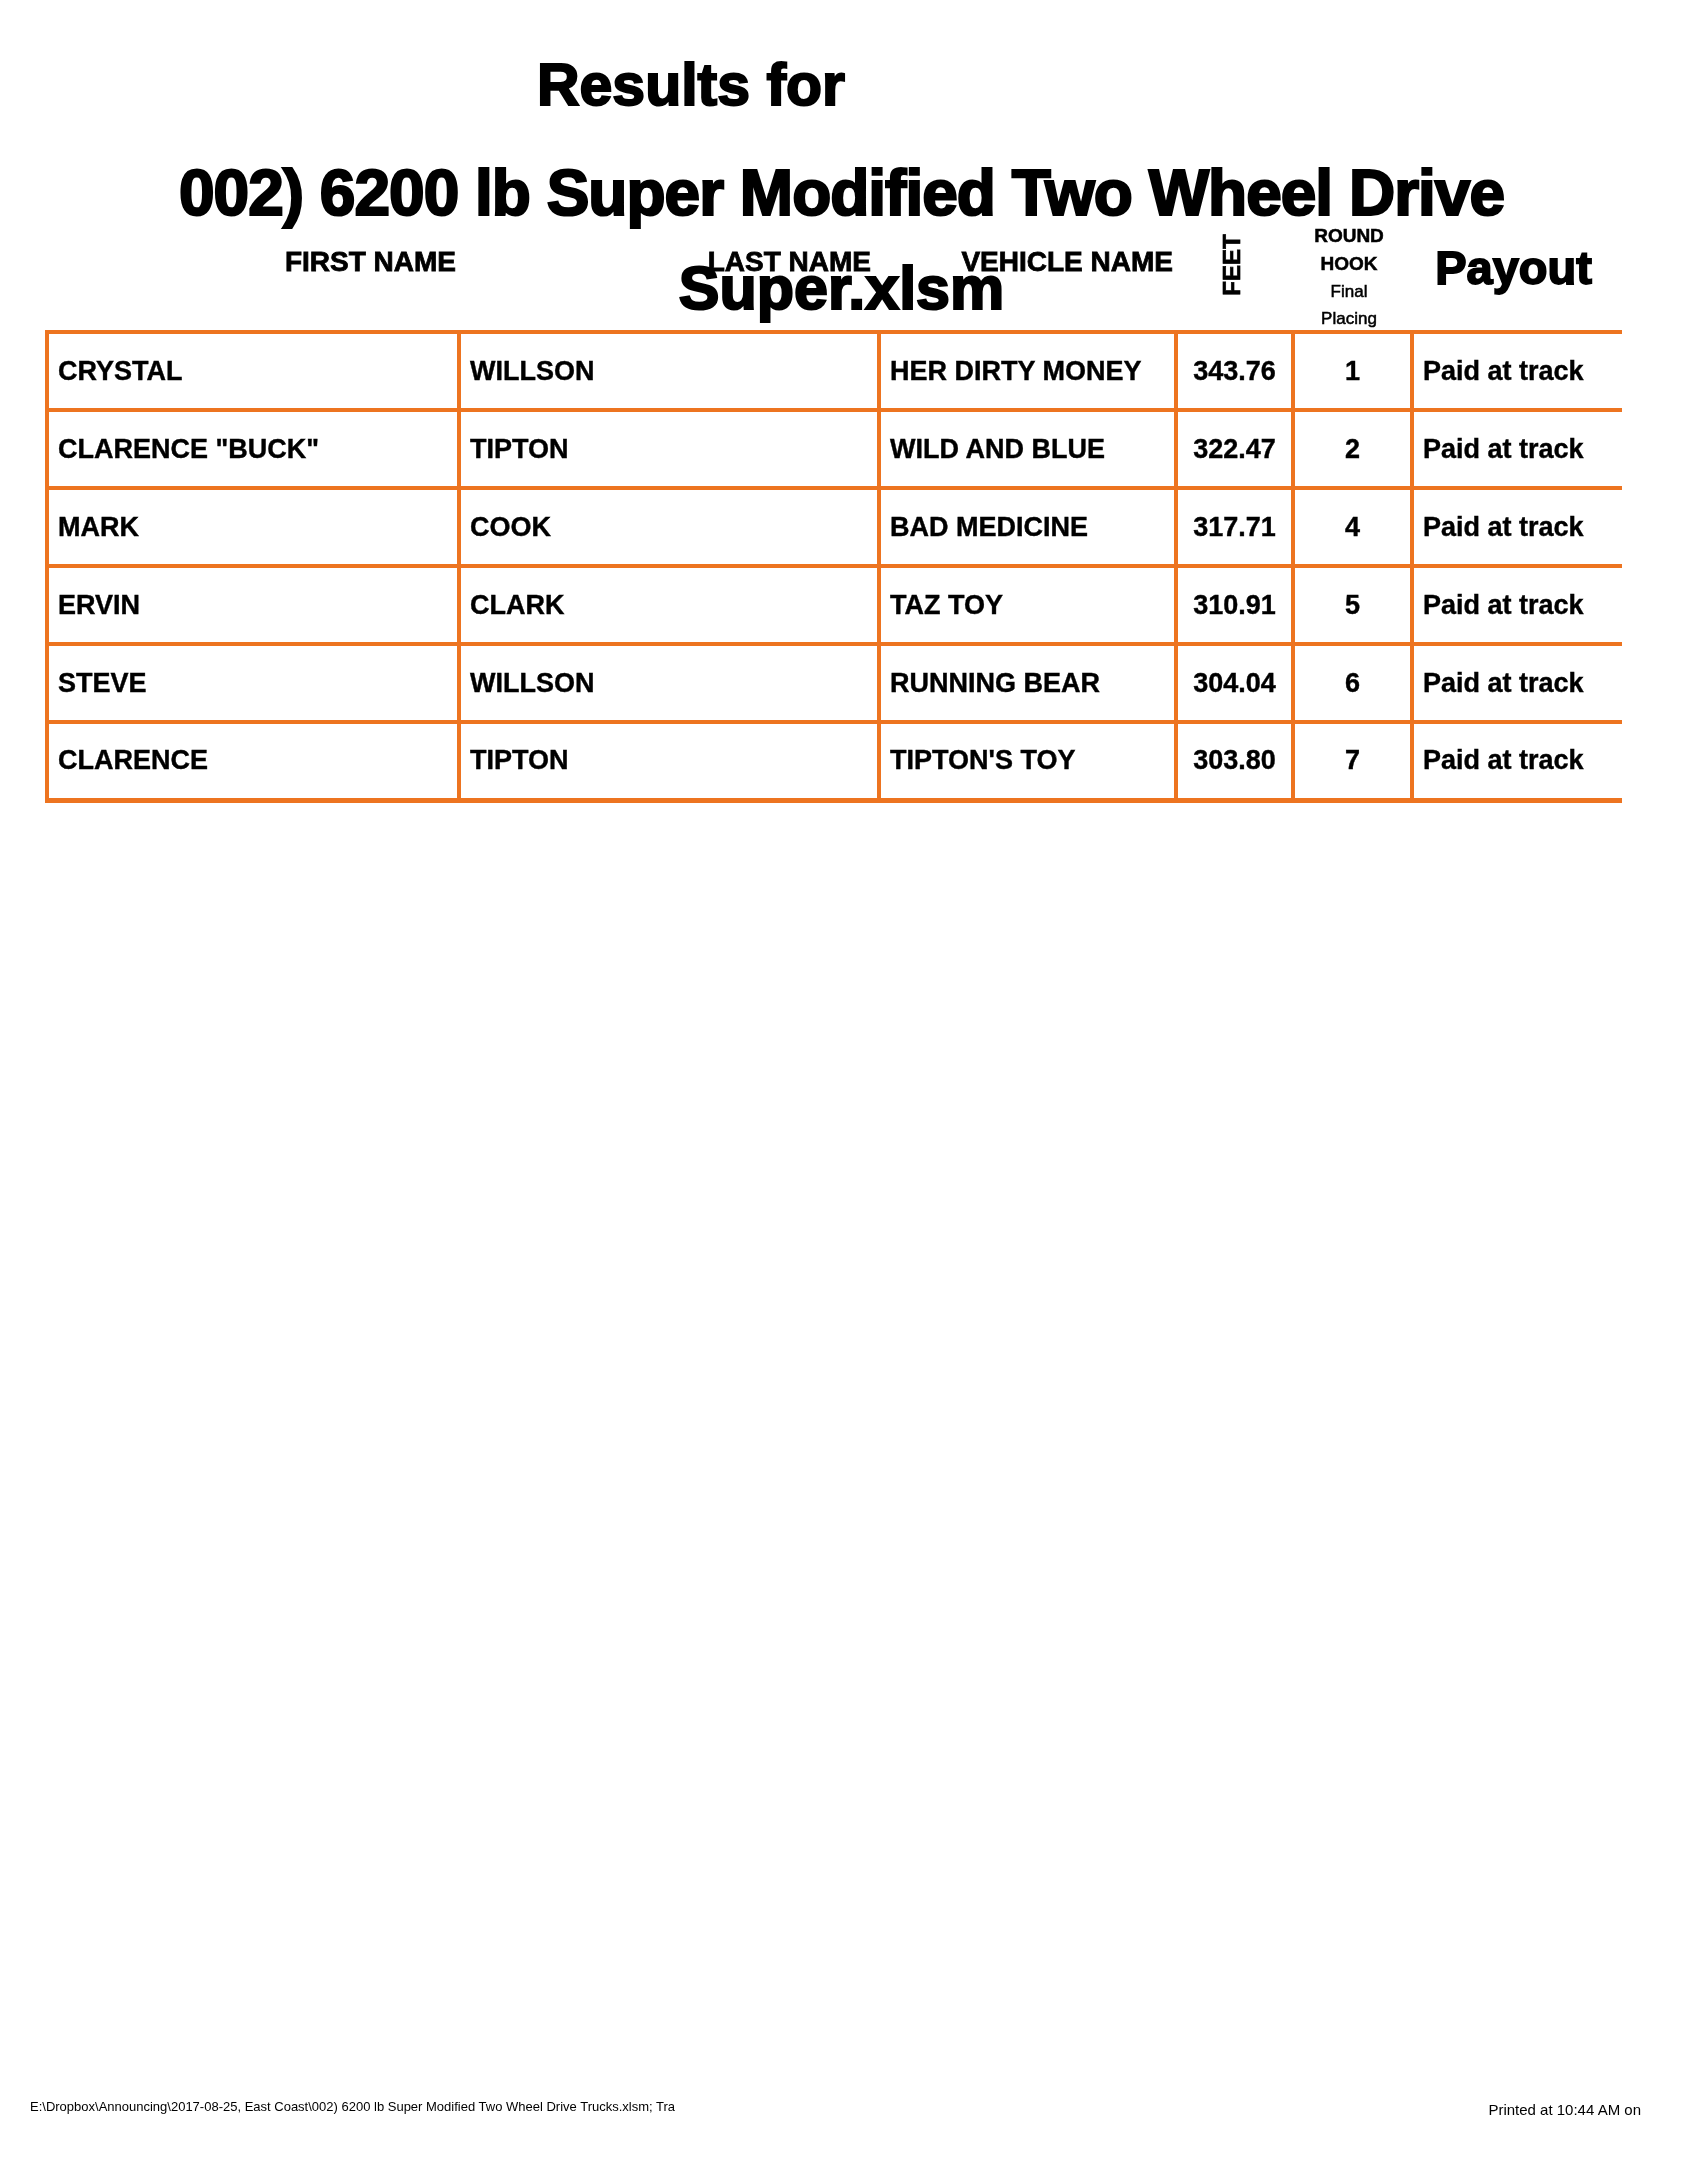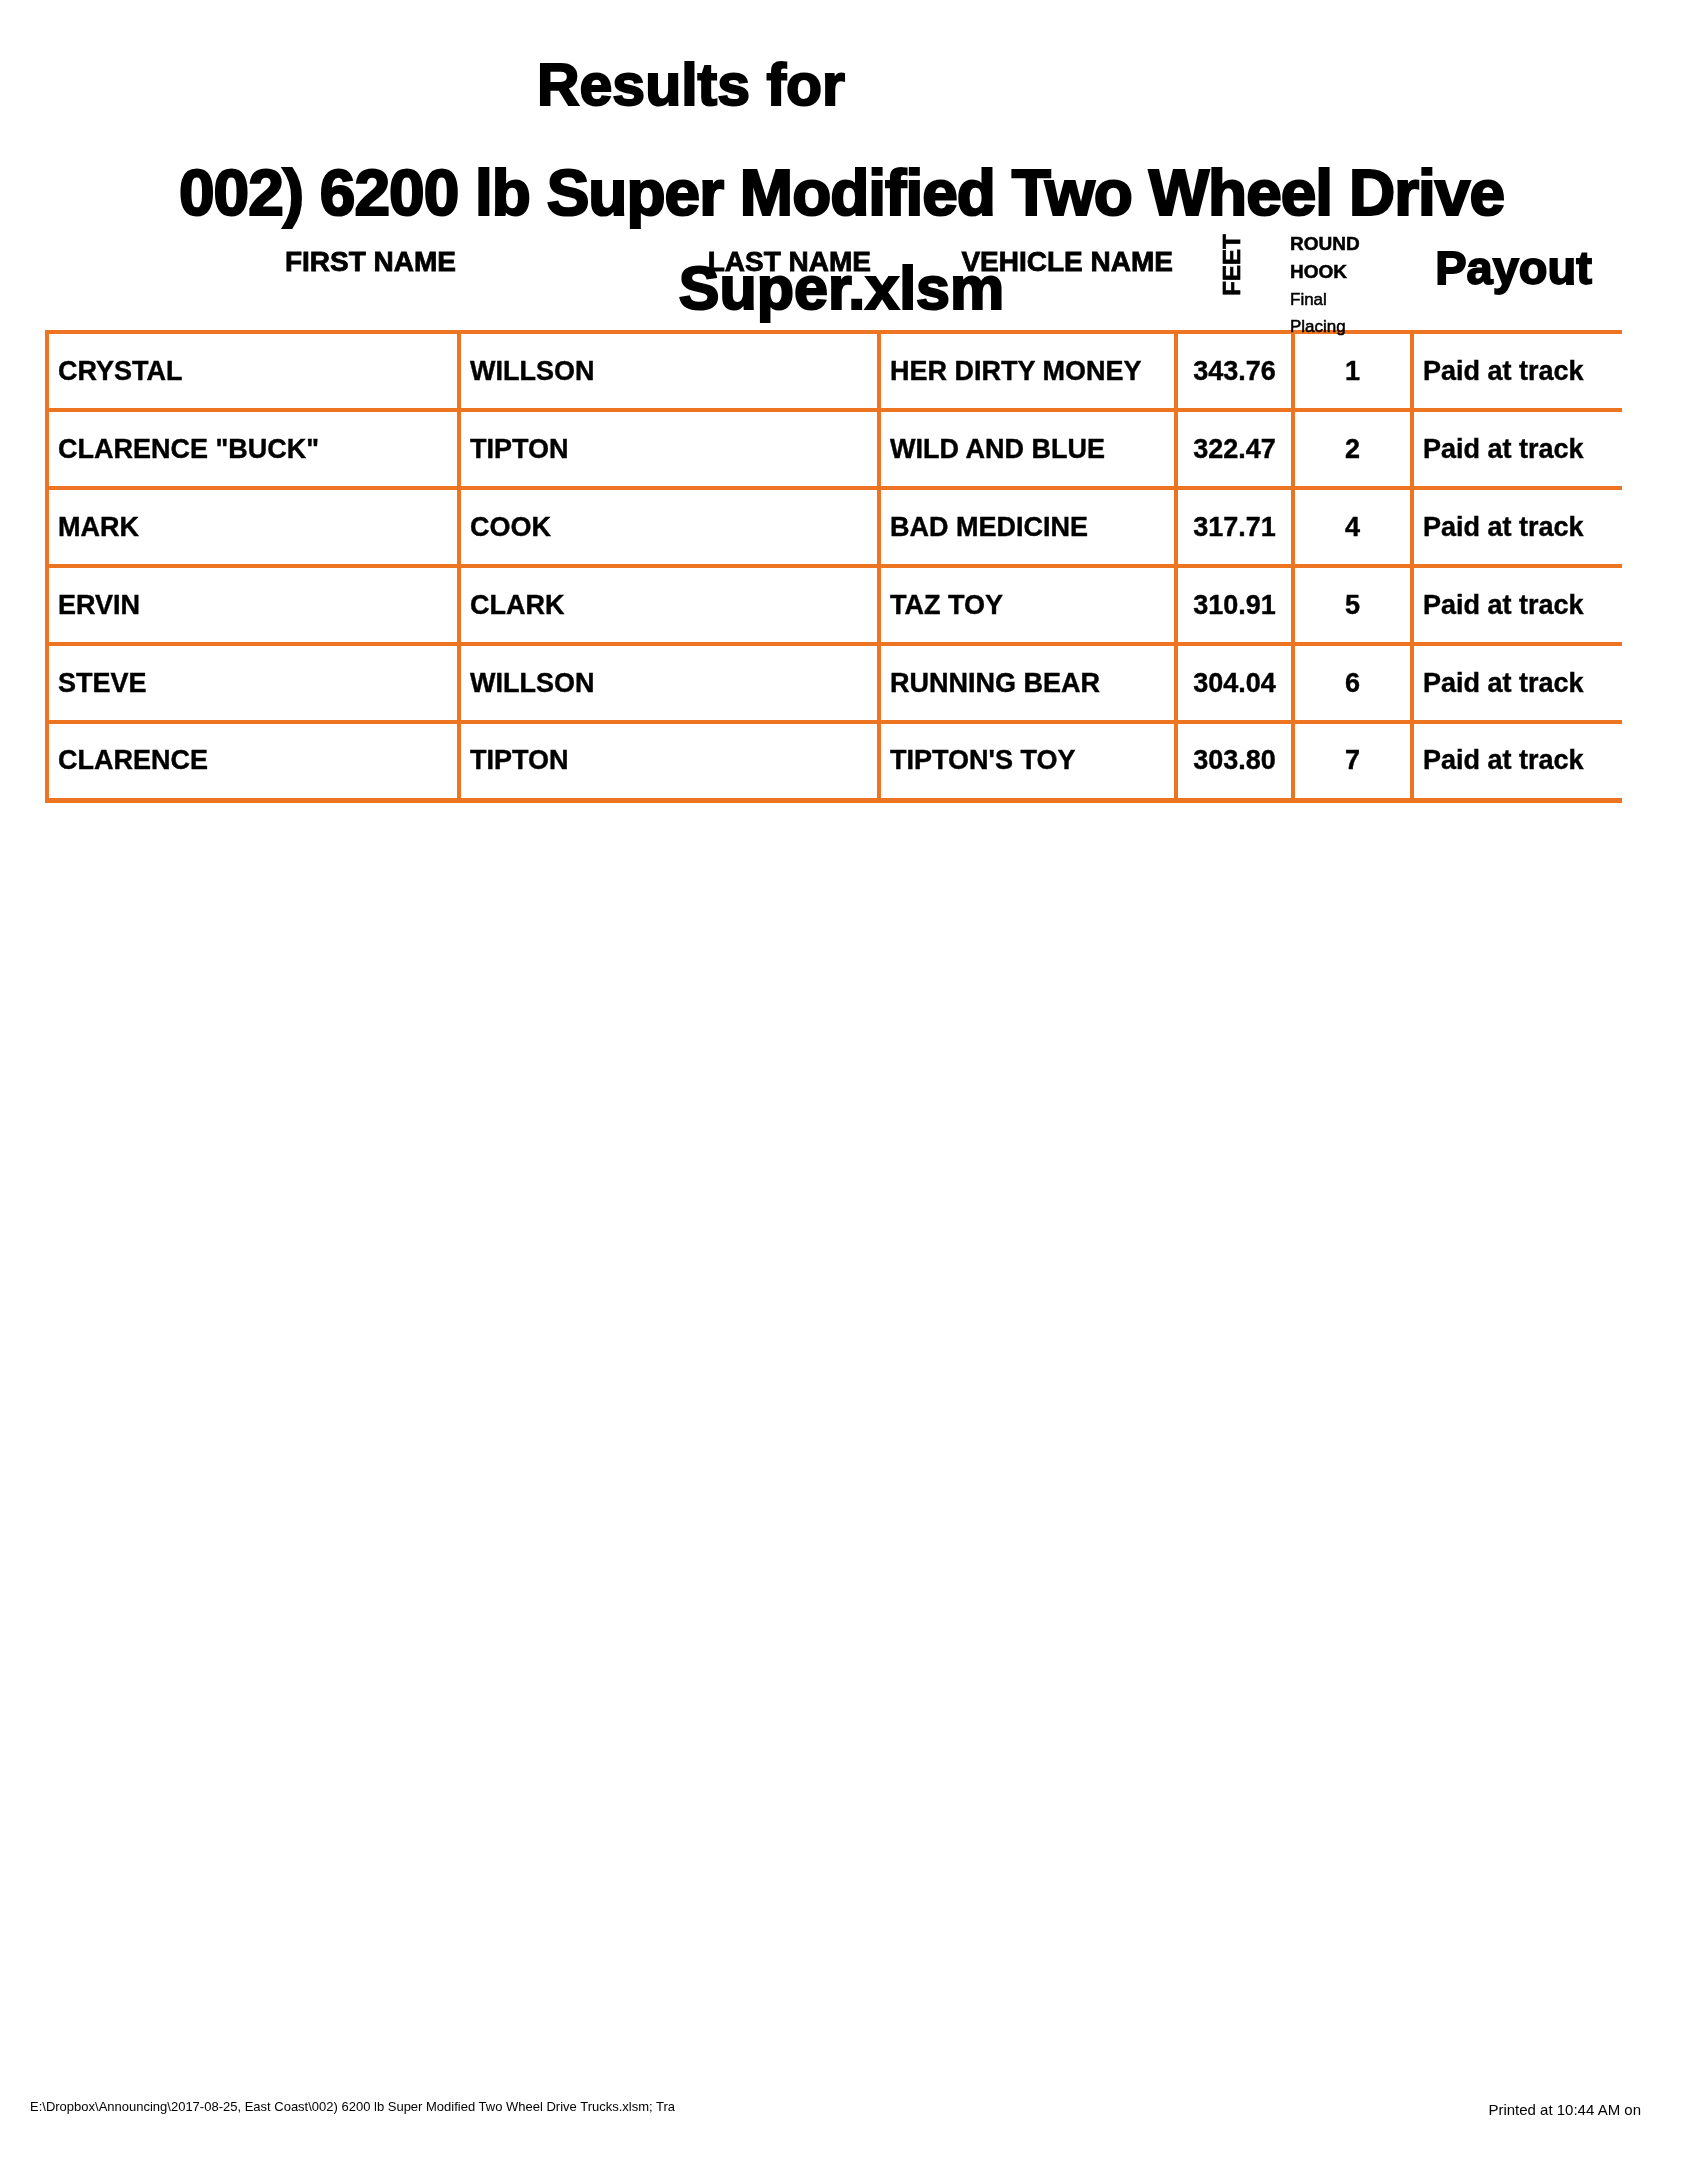--- a/index.html
+++ b/index.html
@@ -36,21 +36,21 @@
   .col-h-last    { left:455px; width:416px; }
   .col-h-vehicle { left:871px; width:302px; }
 
   .feet-label {
     position:absolute; left:1197px; top:251px; width:69px; height:28px;
     line-height:28px; text-align:center; font-size:24px; font-weight:bold;
     -webkit-text-stroke:0.7px #000;
     transform:rotate(-90deg); transform-origin:center center; z-index:2;
   }
 
-  .rh { position:absolute; left:1290px; top:230px; width:118px; z-index:2; }
+  .rh { position:absolute; left:1290px; top:222px; width:118px; text-align:center; z-index:2; }
   .rh .rh1 { font-size:19px; font-weight:bold; line-height:28px; -webkit-text-stroke:0.5px #000; }
   .rh .rh2 { font-size:17px; font-weight:normal; line-height:27px; -webkit-text-stroke:0.5px #000; }
 
   .payout-h {
     position:absolute; left:1408px; top:240px; width:211px; text-align:center;
     font-size:47px; font-weight:900; -webkit-text-stroke:1.8px #000;
     white-space:nowrap; z-index:2;
   }
 
   

